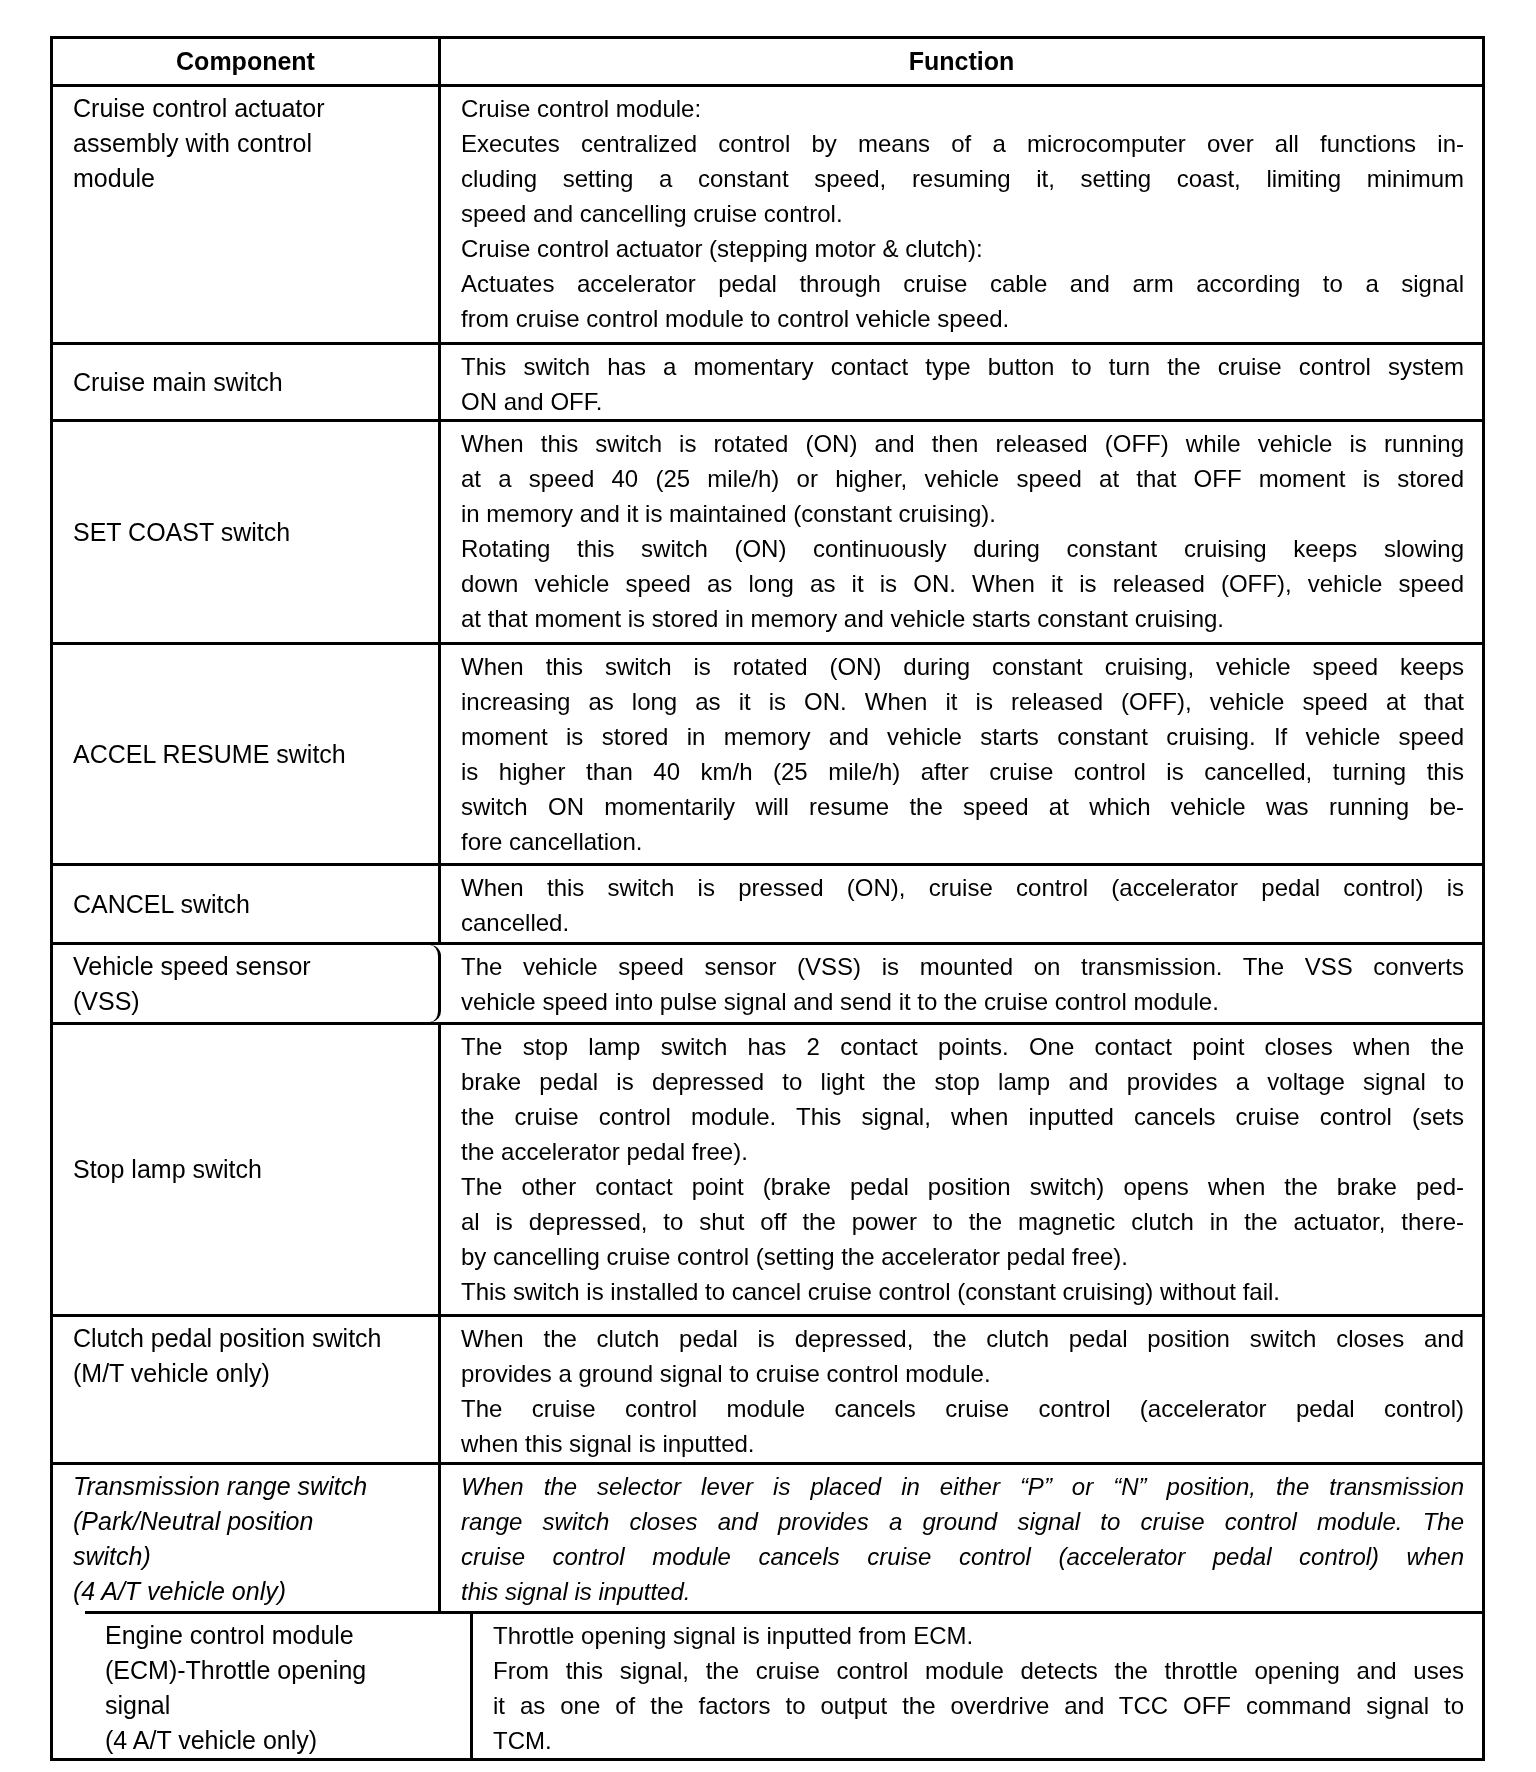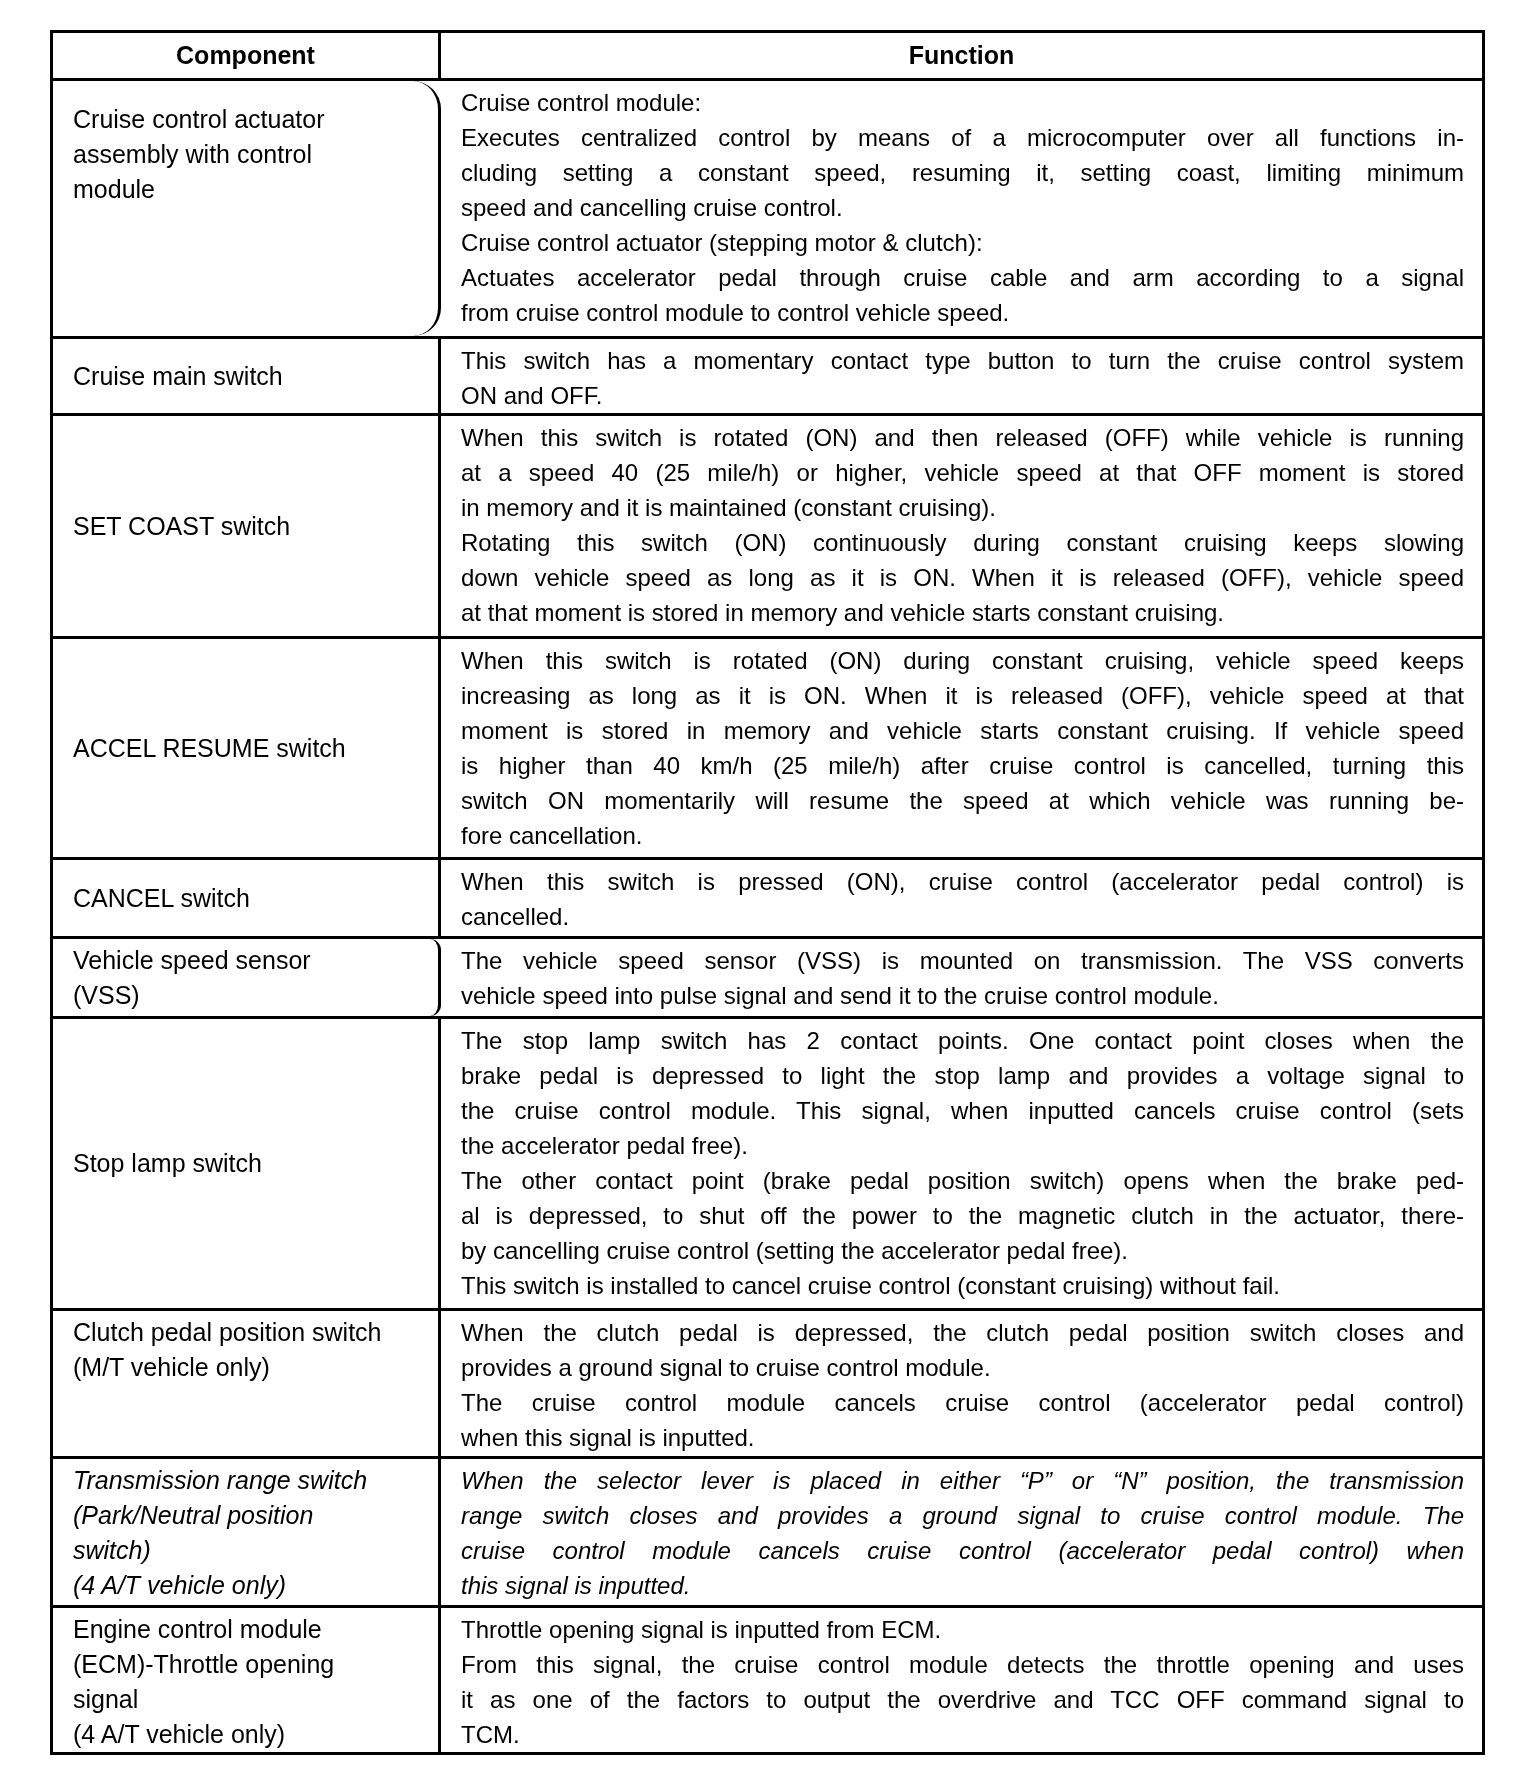--- a/index.html
+++ b/index.html
@@ -1,18 +1,18 @@
 <!DOCTYPE html>
 <html><head>
 <meta charset="utf-8">
 <style>
   html, body { margin: 0; padding: 0; background: #ffffff; }
   body { width: 1536px; height: 1772px; position: relative; overflow: hidden;
          font-family: "Liberation Sans", sans-serif; color: #000; }
-  .tbl { position: absolute; left: 50px; top: 30px; width: 1435px;
+  .tbl { position: absolute; left: 50px; top: 36px; width: 1435px;
          border: 3px solid #000; box-sizing: border-box; }
   .row { display: flex; border-top: 3px solid #000; box-sizing: border-box; }
   .row.hdr { border-top: none; }
   .c1 { width: 388px; flex: 0 0 388px; border-right: 3px solid #000; box-sizing: border-box;
         padding: 0 8px 0 20px; display: flex; flex-direction: column; justify-content: flex-start;
         font-size: 25px; line-height: 35px; }
   .c1.mid { justify-content: center; }
   .c2 { flex: 1 1 auto; box-sizing: border-box; padding: 4px 18px 6px 20px;
         font-size: 24px; line-height: 35px; }
   .hdr .c1, .hdr .c2 { font-weight: bold; text-align: center; justify-content: center;
@@ -24,21 +24,21 @@
 </head>
 <body>
 
 <div class="tbl">
   <div class="row hdr" style="height:45px">
     <div class="c1">Component</div>
     <div class="c2">Function</div>
   </div>
   <div id="rows">
       <div class="row" style="height: 258px;">
-        <div class="c1" style="padding-top: 21px; border-radius: 28px;">
+        <div class="c1" style="padding-top: 4px;">
           <span class="ln">Cruise control actuator</span>
           <span class="ln">assembly with control</span>
           <span class="ln">module</span>
         </div>
         <div class="c2">
           <span class="ln">Cruise control module:</span>
           <span class="ln j">Executes centralized control by means of a microcomputer over all functions in-</span>
           <span class="ln j">cluding setting a constant speed, resuming it, setting coast, limiting minimum</span>
           <span class="ln">speed and cancelling cruise control.</span>
           <span class="ln">Cruise control actuator (stepping motor &amp; clutch):</span>
@@ -134,21 +134,21 @@
           <span class="ln">switch)</span>
           <span class="ln">(4 A/T vehicle only)</span>
         </div>
         <div class="c2">
           <span class="ln j">When the selector lever is placed in either “P” or “N” position, the transmission</span>
           <span class="ln j">range switch closes and provides a ground signal to cruise control module. The</span>
           <span class="ln j">cruise control module cancels cruise control (accelerator pedal control) when</span>
           <span class="ln">this signal is inputted.</span>
         </div>
       </div>
-      <div class="row" style="height: 147px;">
+      <div class="row" style="height: 147px; margin-left: 32px;">
         <div class="c1" style="padding-top: 4px;">
           <span class="ln">Engine control module</span>
           <span class="ln">(ECM)-Throttle opening</span>
           <span class="ln">signal</span>
           <span class="ln">(4 A/T vehicle only)</span>
         </div>
         <div class="c2">
           <span class="ln">Throttle opening signal is inputted from ECM.</span>
           <span class="ln j">From this signal, the cruise control module detects the throttle opening and uses</span>
           <span class="ln j">it as one of the factors to output the overdrive and TCC OFF command signal to</span>

